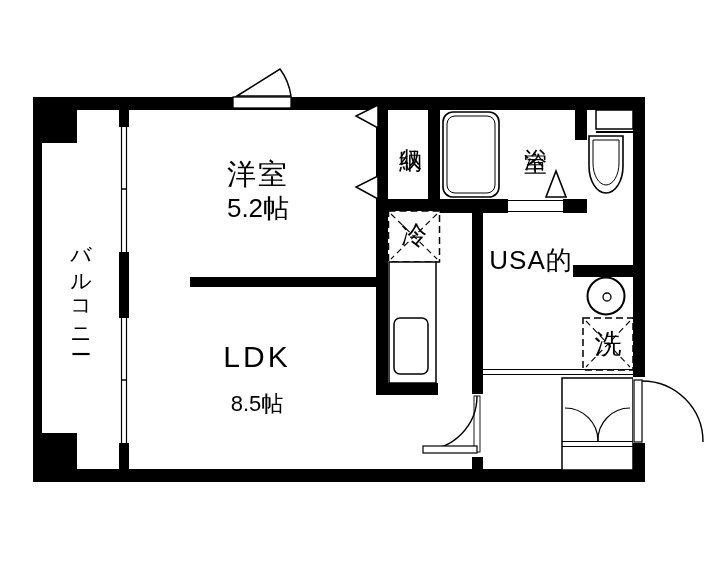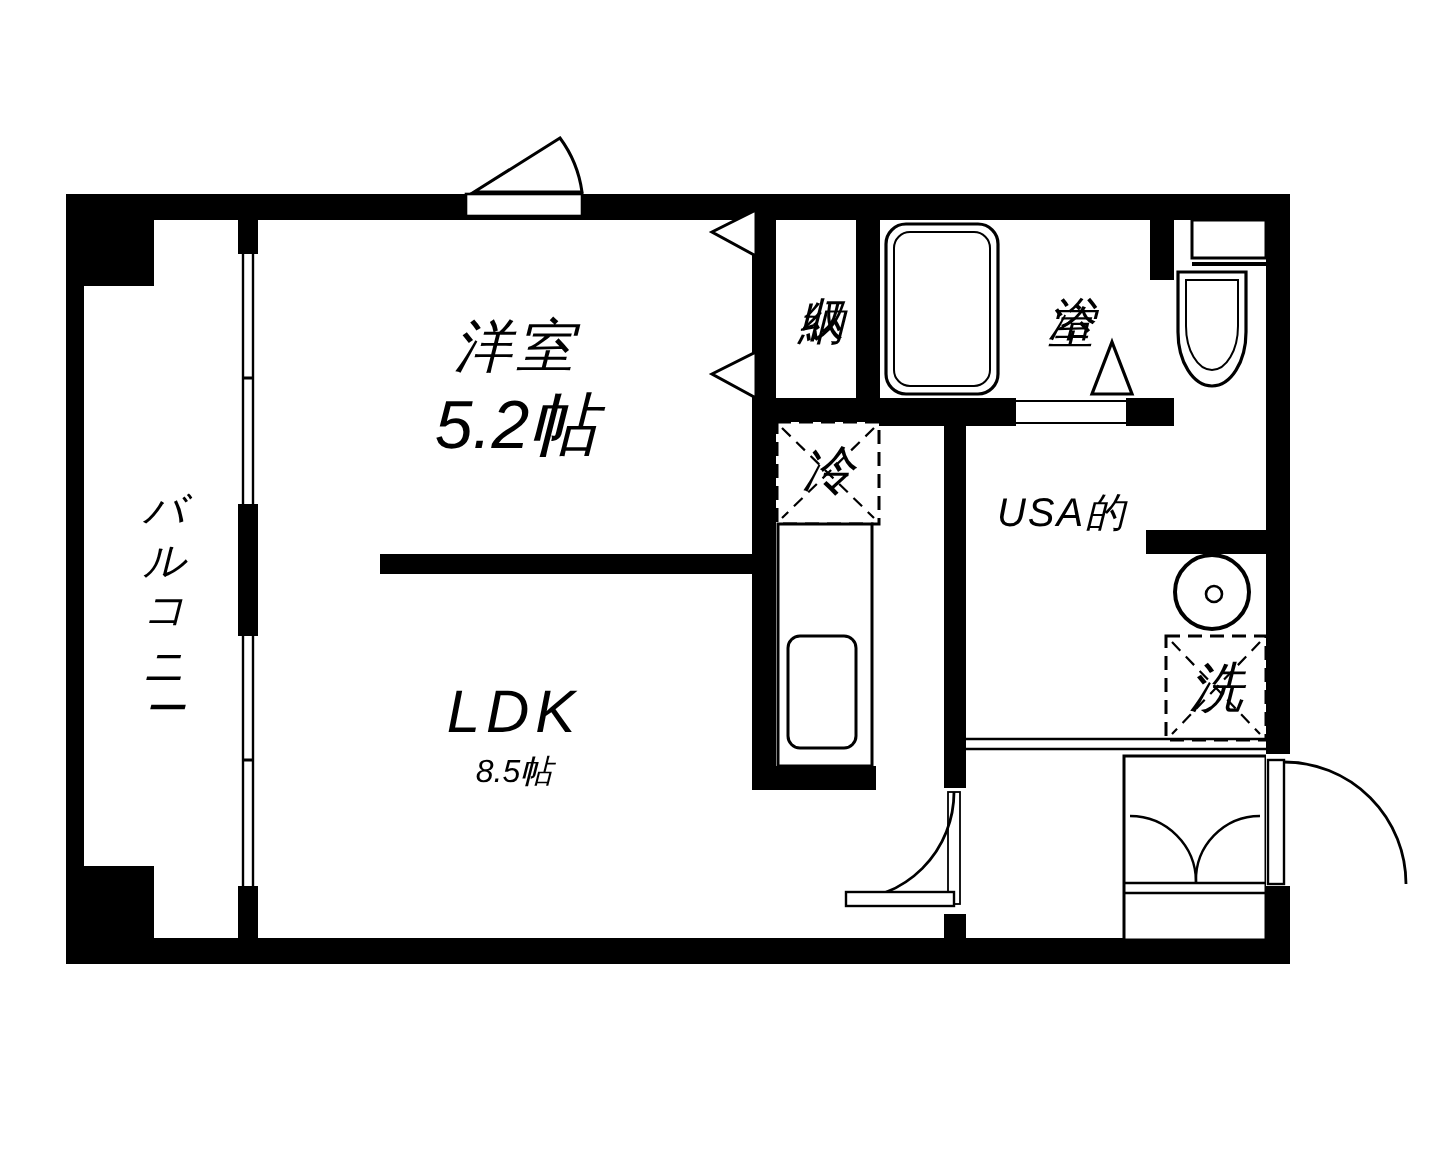--- a/index.html
+++ b/index.html
@@ -1,17 +1,17 @@
 <!DOCTYPE html>
 <html><head>
 <meta charset="utf-8">
 <style>
   html,body{margin:0;padding:0;background:#ffffff;}
   #plan{position:relative;width:720px;height:576px;background:#ffffff;overflow:hidden;
-        font-family:"Liberation Sans","DejaVu Sans",sans-serif;color:#000;font-style:italic;}
+        font-family:"Liberation Sans","DejaVu Sans",sans-serif;color:#000;}
   .wall{position:absolute;background:#000;}
   .lbl{position:absolute;text-align:center;line-height:1.15;color:#000;}
   .vlabel{position:absolute;writing-mode:vertical-rl;text-orientation:mixed;color:#000;}
   svg{position:absolute;left:0;top:0;z-index:3;}
   .wall{z-index:2;}
   .lbl,.vlabel{z-index:4;}
 </style>
 </head>
 <body>
 
@@ -127,35 +127,35 @@
 
     <g>
       <rect x="633" y="377" width="12" height="66" fill="#ffffff"></rect>
       <path d="M 642 381 A 61 61 0 0 1 703 442" fill="none" stroke="#000" stroke-width="1.4"></path>
       <rect x="634" y="380" width="8" height="62" fill="#ffffff" stroke="#000" stroke-width="1.2"></rect>
     </g>
   </svg>
 
   <div class="lbl" style="left:193px;top:158px;width:130px;">
     <span style="display:block;font-size:29px;letter-spacing:2px;">洋室</span>
-    <span style="display:block;font-size:34px;margin-top:3px;">5.2帖</span>
+    <span style="display:block;font-size:26px;margin-top:3px;">5.2帖</span>
   </div>
 
   <div class="lbl" style="left:188px;top:340px;width:138px;">
     <span style="display:block;font-size:30px;letter-spacing:3px;">LDK</span>
-    <span style="display:block;font-size:16px;margin-top:3px;">8.5帖</span>
+    <span style="display:block;font-size:22px;margin-top:16px;">8.5帖</span>
   </div>
 
   <div class="vlabel" style="left:67px;top:231px;font-size:21px;letter-spacing:4px;">バルコニー</div>
 
   <div class="vlabel" style="left:396px;top:130px;font-size:23px;letter-spacing:2px;">収納</div>
 
   <div class="vlabel" style="left:521px;top:130px;font-size:23px;letter-spacing:2px;">浴室</div>
 
   <div class="lbl" style="left:388px;top:221px;width:52px;font-size:26px;">冷</div>
 
   <div class="lbl" style="left:583px;top:329px;width:50px;font-size:27px;">洗</div>
 
   <div class="lbl" style="left:483px;top:246px;width:96px;">
-    <span style="display:block;font-size:20px;letter-spacing:1px;">USA的</span>
+    <span style="display:block;font-size:26px;letter-spacing:1px;">USA的</span>
   </div>
 
 </div>
 
 </body></html>

